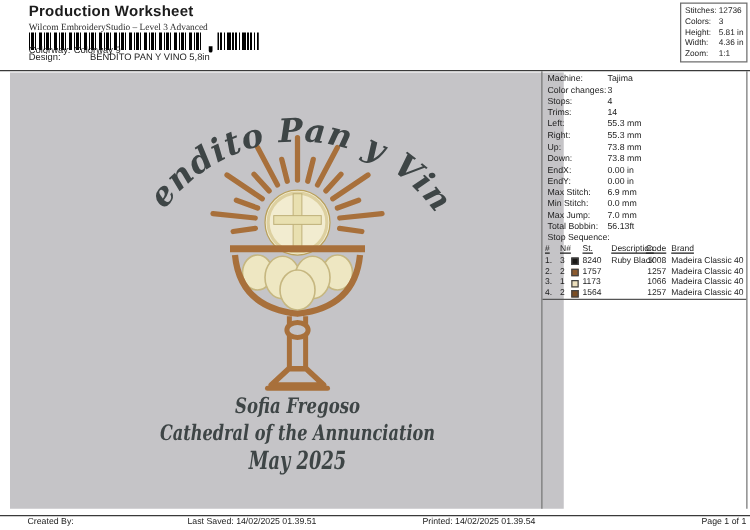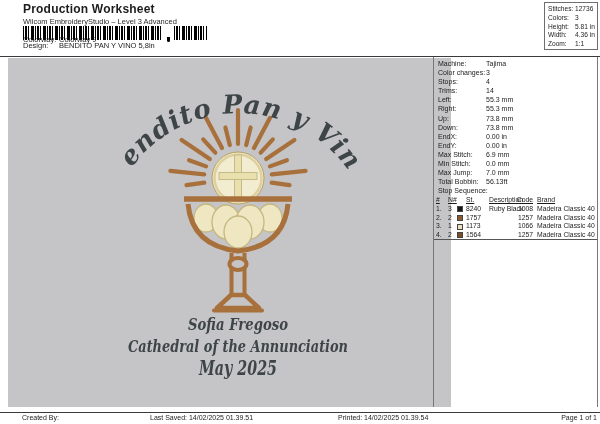--- a/index.html
+++ b/index.html
@@ -1,19 +1,19 @@
 <!DOCTYPE html>
 <html><head>
 <meta charset="utf-8">
 <style>
   html,body{margin:0;padding:0;}
   body{width:600px;height:424px;background:#ffffff;font-family:"Liberation Sans",sans-serif;color:#1c1c1c;position:relative;overflow:hidden;}
   .abs{position:absolute;padding-left:20px;}
   .page-title{left:3px;top:2px;font-size:12px;font-weight:bold;letter-spacing:.2px;}
-  .subtitle{left:3px;top:17px;font-size:7.5px;color:#2a2a2a;}
+  .subtitle{left:3px;top:17px;font-size:7.5px;color:#2a2a2a;font-family:Liberation Serif, serif;}
   .barcode-wrap{left:3px;top:26px;height:14px;display:flex;align-items:flex-end;gap:4px;}
   .barcode{height:14px;background:repeating-linear-gradient(to right,#000 0 1px,#fff 1px 2px,#000 2px 4px,#fff 4px 5px,#000 5px 6px,#fff 6px 8px,#000 8px 11px,#fff 11px 12px);}
   .bc1{width:140px;}
   .bc2{width:33px;}
   .bc-comma{width:2.5px;height:5px;background:#000;border-radius:0 0 2px 2px;margin-bottom:-2px;}
   .meta-row{left:3px;font-size:7.5px;display:flex;}
   .meta-label{width:36px;}
   .hline{left:0;width:600px;height:1px;background:#3a3a3a;}
   .summary-box{left:544px;top:2px;width:54px;height:48px;border:1px solid #6e6e6e;box-sizing:border-box;padding:2px 0 0 3px;}
   .summary-row{display:flex;font-size:6.6px;line-height:8.8px;}
@@ -49,21 +49,21 @@
 
 <div class="abs page-title">Production Worksheet</div>
 <div class="abs subtitle">Wilcom EmbroideryStudio – Level 3 Advanced</div>
 
 <div class="abs barcode-wrap">
   <div class="barcode bc1"></div>
   <div class="bc-comma"></div>
   <div class="barcode bc2"></div>
 </div>
 
-<div class="abs meta-row" style="top:41px;">
+<div class="abs meta-row" style="top:41px;gap:13px;">
   <span class="meta-label">Design:</span>
   <span>BENDITO PAN Y VINO 5,8in</span>
 </div>
 <div class="abs meta-row" style="top:35px;">
   <span class="meta-label">Colorway:</span>
   <span>Colorway 9</span>
 </div>
 
 <div class="abs summary-box">
   <div class="summary-row">

